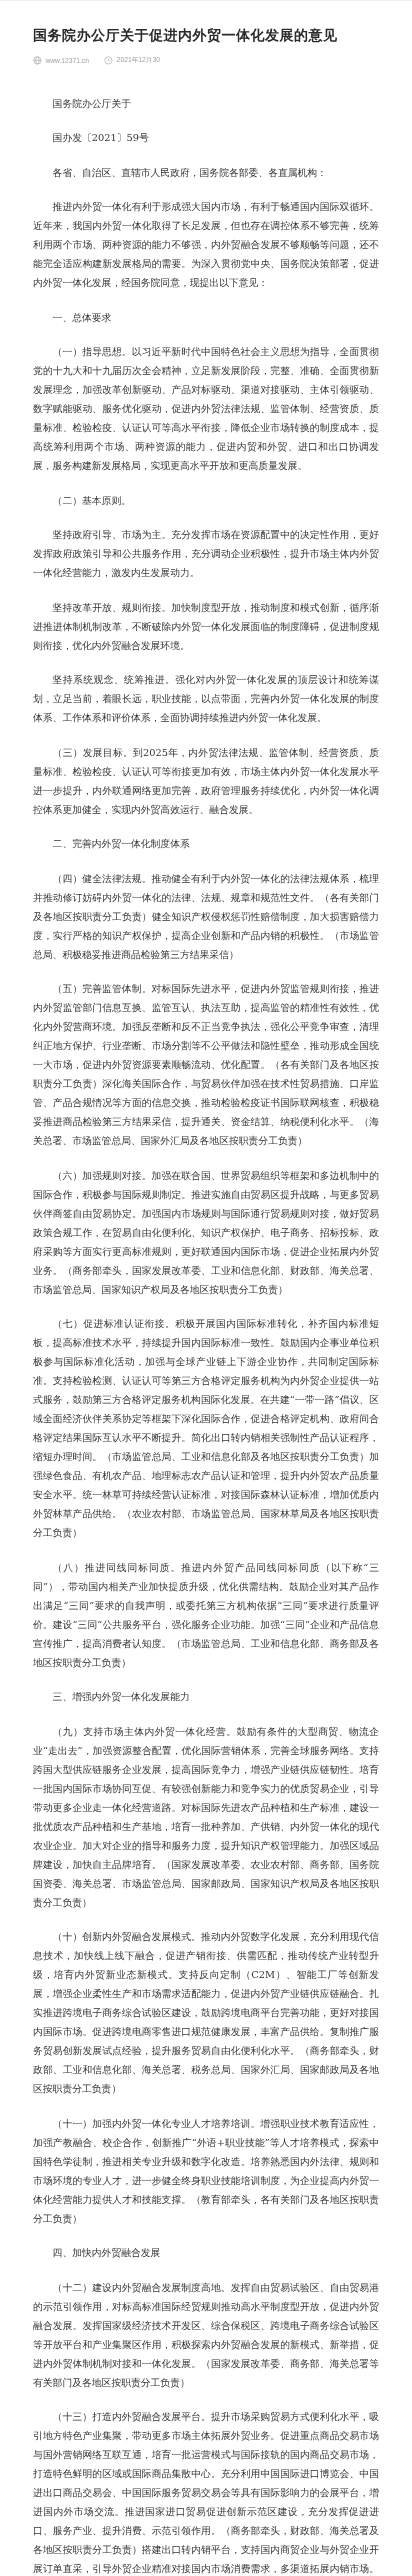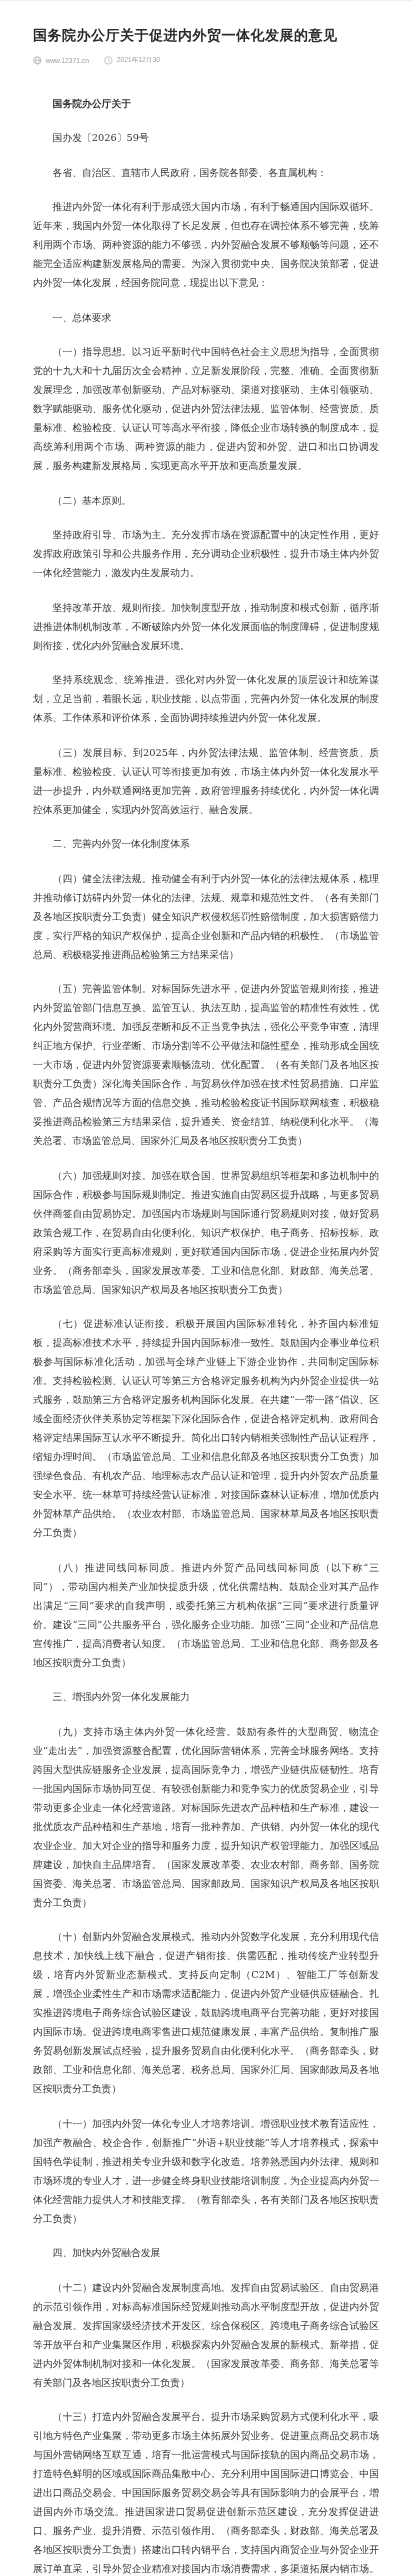--- a/index.html
+++ b/index.html
@@ -54,21 +54,20 @@
     color: #333333;
     text-align: justify;
   }
   .article-body p.blk {
     margin: 15.5px 0 0 0;
     text-indent: 2em;
     word-break: break-all;
   }
   .article-body p.blk:first-child {
     margin-top: 0;
-    font-weight: bold;
   }
   .article-body p.heading {
     font-weight: normal;
     color: #333333;
   }
 </style>
 </head>
 <body>
 
 <div class="page">
@@ -94,21 +93,21 @@
             <path d="M12 6.5v6l4 2.2"></path>
           </svg>
         </span>
         <span>2021年12月30</span>
       </span>
     </div>
   </div>
 
   <div class="article-body">
       <p class="blk">国务院办公厅关于</p>
-      <p class="blk">国办发〔2026〕59号</p>
+      <p class="blk">国办发〔2021〕59号</p>
       <p class="blk">各省、自治区、直辖市人民政府，国务院各部委、各直属机构：</p>
       <p class="blk">推进内外贸一体化有利于形成强大国内市场，有利于畅通国内国际双循环。近年来，我国内外贸一体化取得了长足发展，但也存在调控体系不够完善，统筹利用两个市场、两种资源的能力不够强，内外贸融合发展不够顺畅等问题，还不能完全适应构建新发展格局的需要。为深入贯彻党中央、国务院决策部署，促进内外贸一体化发展，经国务院同意，现提出以下意见：</p>
       <p class="blk heading">一、总体要求</p>
       <p class="blk">（一）指导思想。以习近平新时代中国特色社会主义思想为指导，全面贯彻党的十九大和十九届历次全会精神，立足新发展阶段，完整、准确、全面贯彻新发展理念，加强改革创新驱动、产品对标驱动、渠道对接驱动、主体引领驱动、数字赋能驱动、服务优化驱动，促进内外贸法律法规、监管体制、经营资质、质量标准、检验检疫、认证认可等高水平衔接，降低企业市场转换的制度成本，提高统筹利用两个市场、两种资源的能力，促进内贸和外贸、进口和出口协调发展，服务构建新发展格局，实现更高水平开放和更高质量发展。</p>
       <p class="blk">（二）基本原则。</p>
       <p class="blk">坚持政府引导、市场为主。充分发挥市场在资源配置中的决定性作用，更好发挥政府政策引导和公共服务作用，充分调动企业积极性，提升市场主体内外贸一体化经营能力，激发内生发展动力。</p>
       <p class="blk">坚持改革开放、规则衔接。加快制度型开放，推动制度和模式创新，循序渐进推进体制机制改革，不断破除内外贸一体化发展面临的制度障碍，促进制度规则衔接，优化内外贸融合发展环境。</p>
       <p class="blk">坚持系统观念、统筹推进。强化对内外贸一体化发展的顶层设计和统筹谋划，立足当前，着眼长远，职业技能，以点带面，完善内外贸一体化发展的制度体系、工作体系和评价体系，全面协调持续推进内外贸一体化发展。</p>
       <p class="blk">（三）发展目标。到2025年，内外贸法律法规、监管体制、经营资质、质量标准、检验检疫、认证认可等衔接更加有效，市场主体内外贸一体化发展水平进一步提升，内外联通网络更加完善，政府管理服务持续优化，内外贸一体化调控体系更加健全，实现内外贸高效运行、融合发展。</p>
       <p class="blk heading">二、完善内外贸一体化制度体系</p>

